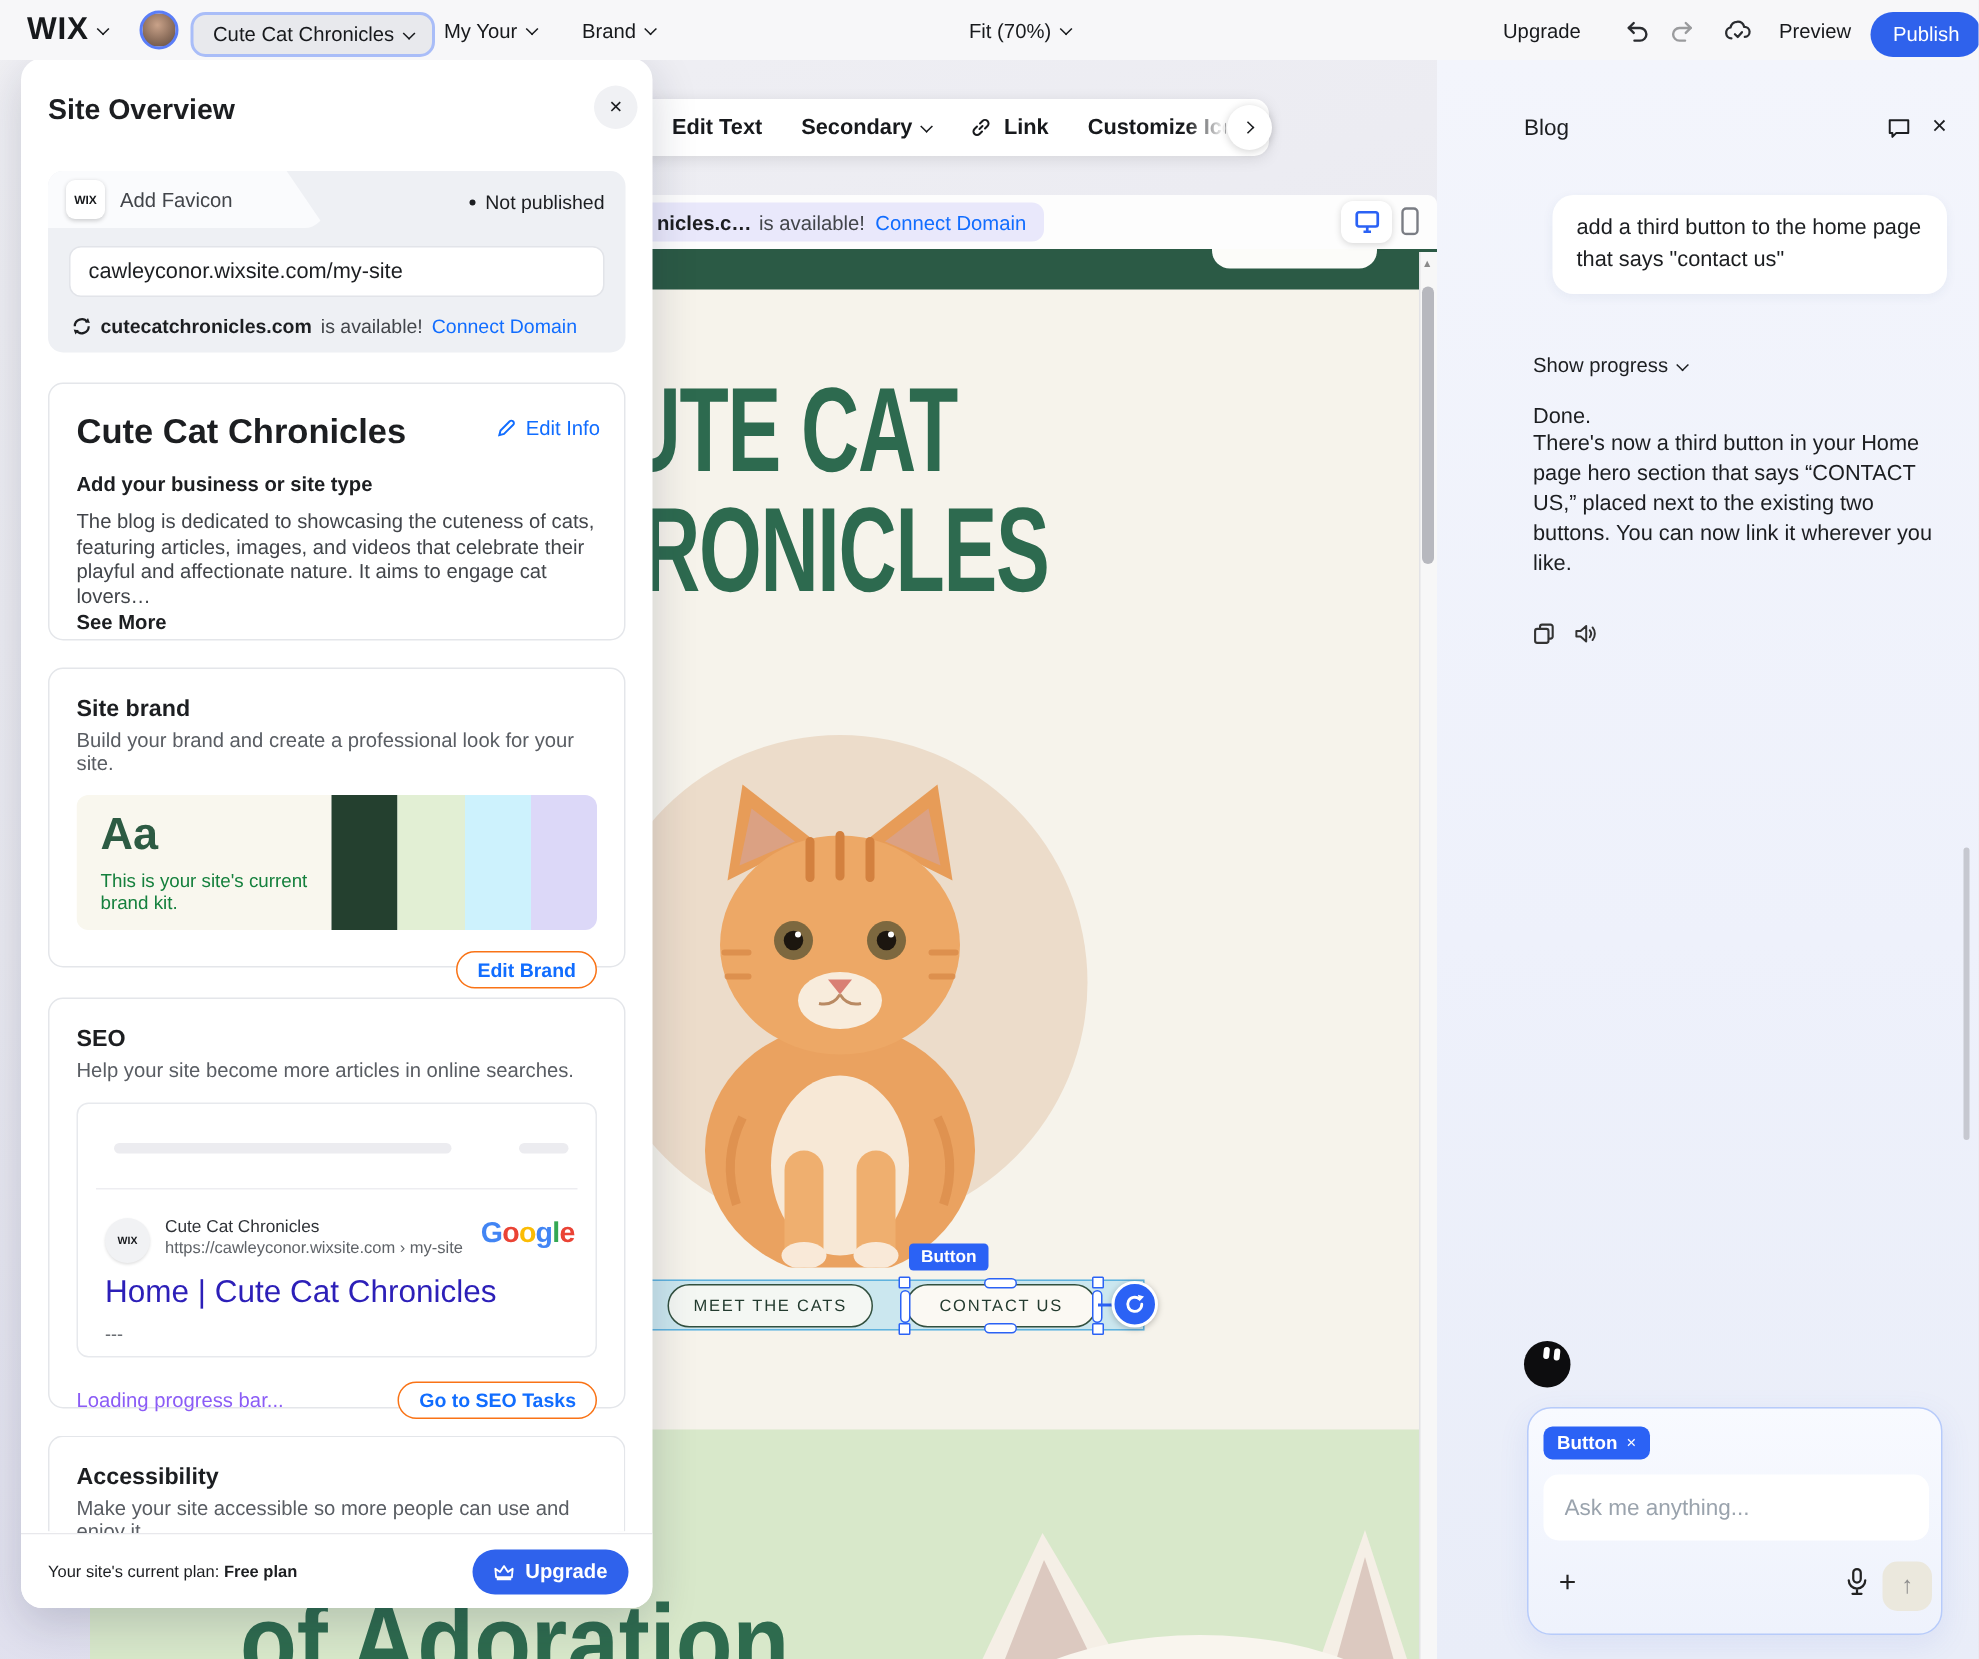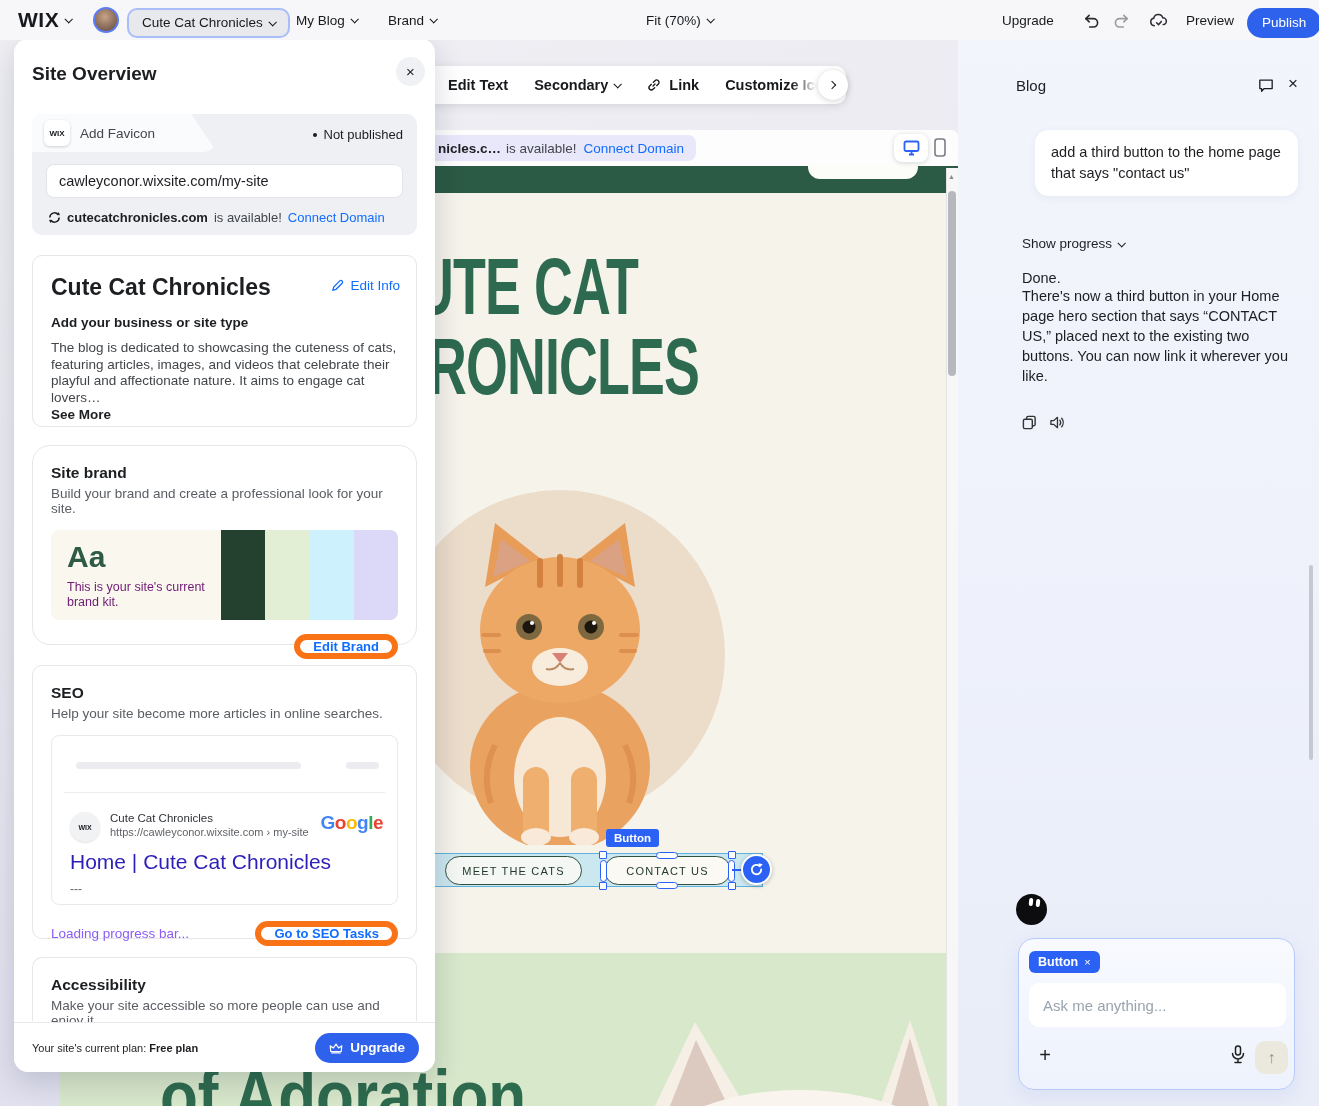--- a/index.html
+++ b/index.html
@@ -73,23 +73,23 @@
   .card h2 { font-size:23px; font-weight:700; }
   .card h3 { font-size:15.5px; font-weight:700; }
   .card .sub { font-size:13.5px; color:#595d63; margin-top:4px; }
   .edit-info { position:absolute; right:16px; top:22px; display:flex; align-items:center; gap:6px; font-size:13.5px; color:#116dff; }
   .biz-sub { font-size:13.5px; font-weight:700; margin-top:14px; }
   .biz-desc { font-size:13.5px; color:#42454a; line-height:16.5px; margin-top:10px; }
   .see-more { font-size:13.5px; font-weight:700; margin-top:1px; }
   .kit-box { margin-top:14px; height:90px; border-radius:8px; overflow:hidden; display:flex; }
   .kit-left { width:170px; background:#f9f7ee; padding:10px 0 0 16px; }
   .kit-aa { font-size:30px; font-weight:700; color:#2d5b43; }
-  .kit-cap { font-size:12.5px; color:#701a75; line-height:15px; margin-top:6px; }
+  .kit-cap { font-size:12.5px; color:#15803d; line-height:15px; margin-top:6px; }
   .swatch { flex:1; }
-  .outline-btn { height:25px; padding:0 13px; border:6px solid #f97316; border-radius:14px; background:#fff; color:#116dff; font-size:13px; font-weight:600; display:inline-flex; align-items:center; }
+  .outline-btn { height:25px; padding:0 13px; border:1px solid #f97316; border-radius:14px; background:#fff; color:#116dff; font-size:13px; font-weight:600; display:inline-flex; align-items:center; }
   .right-btn-row { display:flex; justify-content:flex-end; margin-top:14px; }
   .seo-box { margin-top:14px; border:1px solid #e7e9ed; border-radius:8px; height:170px; position:relative; background:#fff; }
   .skel1 { position:absolute; left:24px; top:26px; width:225px; height:7px; border-radius:4px; background:#ececf0; }
   .skel2 { position:absolute; right:18px; top:26px; width:33px; height:7px; border-radius:4px; background:#ececf0; }
   .seo-div { position:absolute; left:12px; right:12px; top:56px; height:1px; background:#ededf1; }
   .g-row { position:absolute; left:18px; top:76px; right:14px; display:flex; gap:10px; }
   .g-circ { width:30px; height:30px; border-radius:50%; background:#f1f2f4; box-shadow:0 1px 2px rgba(0,0,0,.12); display:flex; align-items:center; justify-content:center; font-size:7px; font-weight:800; color:#17191c; }
   .g-name { font-size:11.5px; color:#2f3237; }
   .g-url { font-size:11px; color:#5f6368; margin-top:2px; }
   .g-logo { margin-left:auto; font-size:19px; font-weight:600; letter-spacing:-.5px; }
@@ -275,21 +275,21 @@
         <svg width="13" height="13" viewBox="0 0 14 14">
             <path d="M2 12l.9-3.4L9.5 2a1.6 1.6 0 0 1 2.3 0l.2.2a1.6 1.6 0 0 1 0 2.3L5.4 11.1 2 12z" stroke="#116dff" stroke-width="1.4" fill="none"></path>
           </svg>
         <span>Edit Info</span>
       </span>
       <div class="biz-sub">Add your business or site type</div>
       <div class="biz-desc">The blog is dedicated to showcasing the cuteness of cats, featuring articles, images, and videos that celebrate their playful and affectionate nature. It aims to engage cat lovers…</div>
       <div class="see-more">See More</div>
     </div>
 
-    <div class="card" style="top:406px; height:200px;border-radius:18px;">
+    <div class="card" style="top:406px; height:200px;">
       <h3>Site brand</h3>
       <div class="sub">Build your brand and create a professional look for your site.</div>
       <div class="kit-box">
         <div class="kit-left">
           <div class="kit-aa">Aa</div>
           <div class="kit-cap">This is your site's current brand kit.</div>
         </div>
         <div class="swatch" style="background-color: rgb(36, 64, 47);"></div>
         <div class="swatch" style="background-color: rgb(226, 239, 212);"></div>
         <div class="swatch" style="background-color: rgb(205, 242, 253);"></div>
@@ -409,21 +409,21 @@
     <span class="item" style="left:93px;">
         <span class="avatar"></span>
       </span>
     <span class="item" style="left:127px;">
       <span class="site-btn">
           <span>Cute Cat Chronicles</span>
           <i class="chv"></i>
         </span>
     </span>
     <span class="item" style="left:296px;">
-        <span>My Blog</span>
+        <span>My Your</span>
         <i class="chv"></i>
       </span>
     <span class="item" style="left:388px;">
         <span>Brand</span>
         <i class="chv"></i>
       </span>
     <span class="item" style="left:646px;">
         <span>Fit (70%)</span>
         <i class="chv"></i>
       </span>

